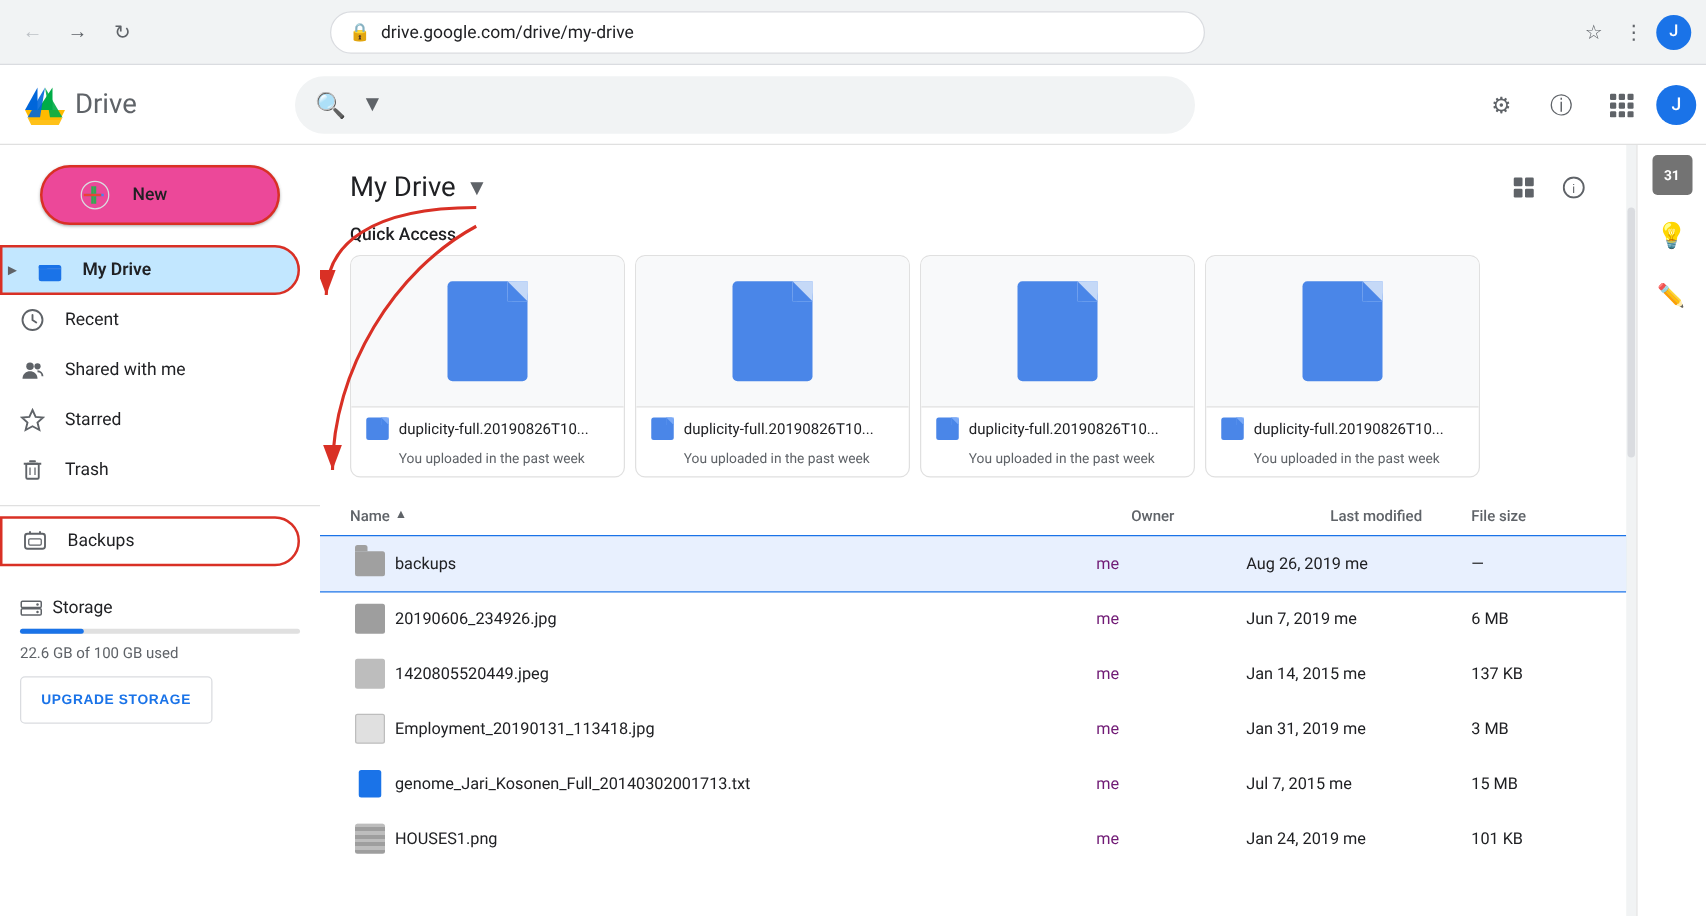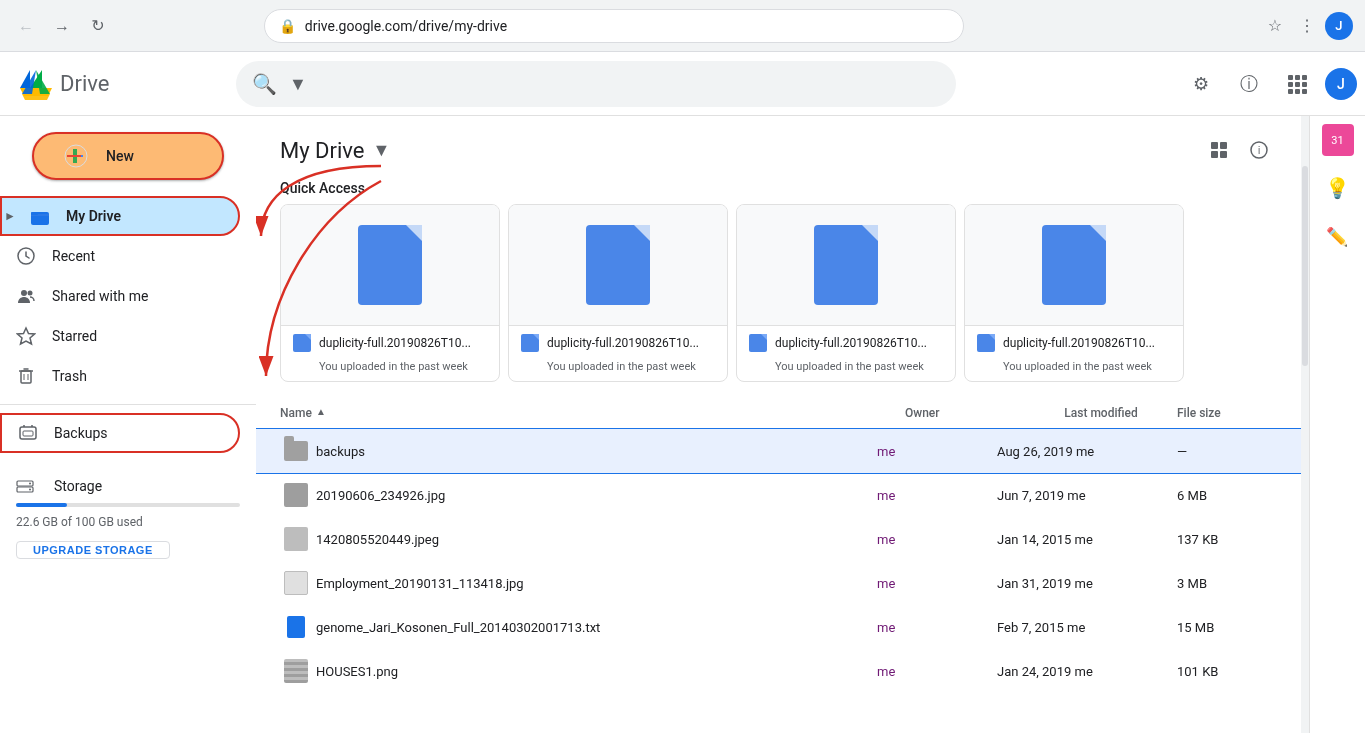--- a/index.html
+++ b/index.html
@@ -153,21 +153,21 @@
     
     .sidebar {
       width: 256px;
       min-width: 256px;
       padding: 8px 0;
       overflow-y: auto;
       border-right: none;
     }
     .new-btn {
       margin: 8px 16px 16px 16px;
-      background: #fdba74;
+      background: #ec4899;
       border: 1px solid #dadce0;
       border-radius: 24px;
       padding: 0 24px;
       height: 48px;
       display: flex;
       align-items: center;
       gap: 12px;
       cursor: pointer;
       font-size: 14px;
       color: #202124;
@@ -225,21 +225,21 @@
       background: #1a73e8;
       border-radius: 3px;
       height: 100%;
     }
     .storage-text {
       font-size: 12px;
       color: #5f6368;
     }
     .upgrade-btn {
       margin-top: 12px;
-      padding: 2px 16px;
+      padding: 12px 16px;
       border: 1px solid #dadce0;
       border-radius: 4px;
       background: #fff;
       font-size: 11px;
       font-weight: 600;
       color: #1a73e8;
       cursor: pointer;
       letter-spacing: 0.5px;
       text-transform: uppercase;
     }
@@ -613,21 +613,21 @@
           <svg width="20" height="20" viewBox="0 0 20 20">
               <rect x="2" y="4" width="16" height="12" rx="2" fill="none" stroke="#5f6368" stroke-width="1.5"></rect>
               <rect x="5" y="8" width="10" height="5" rx="1" fill="none" stroke="#5f6368" stroke-width="1"></rect>
               <path d="M6 4 V2 M14 4 V2" stroke="#5f6368" stroke-width="1.5"></path>
             </svg>
         </span>
         <span>Backups</span>
       </div>
 
       <div class="storage-section">
-        <div style="display:flex; align-items:center; gap:20px; margin-bottom:4px;">
+        <div style="display:flex; align-items:center; gap:8px; margin-bottom:4px;">
           <svg width="18" height="18" viewBox="0 0 18 18">
             <rect x="1" y="4" width="16" height="5" rx="1" fill="none" stroke="#5f6368" stroke-width="1.2"></rect>
             <rect x="1" y="10" width="16" height="5" rx="1" fill="none" stroke="#5f6368" stroke-width="1.2"></rect>
             <circle cx="14" cy="6.5" r="1" fill="#5f6368"></circle>
             <circle cx="14" cy="12.5" r="1" fill="#5f6368"></circle>
           </svg>
           <span class="storage-text" style="font-size:14px; color:#202124;">Storage</span>
         </div>
         <div class="storage-bar-bg">
           <div class="storage-bar-fill" style="width:22.6%"></div>
@@ -754,21 +754,21 @@
         <div class="file-row-modified">Jan 31, 2019  me</div>
         <div class="file-row-size">3 MB</div>
       </div>
 
       <div class="file-row">
         <div class="file-row-icon">
           <div class="img-box-doc" style="width:18px; height:22px; background:#1a73e8; border-radius:2px;"></div>
         </div>
         <div class="file-row-name">genome_Jari_Kosonen_Full_20140302001713.txt</div>
         <div class="file-row-owner">me</div>
-        <div class="file-row-modified">Feb 7, 2015  me</div>
+        <div class="file-row-modified">Jul 7, 2015  me</div>
         <div class="file-row-size">15 MB</div>
       </div>
 
       <div class="file-row">
         <div class="file-row-icon">
           <div class="img-box-stripe"></div>
         </div>
         <div class="file-row-name">HOUSES1.png</div>
         <div class="file-row-owner">me</div>
         <div class="file-row-modified">Jan 24, 2019  me</div>
@@ -791,19 +791,19 @@
           <path d="M 125 65 C 60 100 10 180 10 260" stroke="#d93025" stroke-width="2.5" fill="none" marker-end="url(#arrowhead)"></path>
         </svg>
       </div>
     </div>
 
     <div class="scrollbar-area">
       <div class="scrollbar-thumb"></div>
     </div>
 
     <div style="width:56px; background:#fff; border-left:1px solid #e0e0e0; display:flex; flex-direction:column; align-items:center; padding:8px 0; gap:16px;">
-      <div style="width:32px; height:32px; background:#ec4899; border-radius:4px; color:#fff; font-size:11px; font-weight:400; display:flex; align-items:center; justify-content:center; cursor:pointer;">31</div>
+      <div style="width:32px; height:32px; background:#737373; border-radius:4px; color:#fff; font-size:11px; font-weight:700; display:flex; align-items:center; justify-content:center; cursor:pointer;">31</div>
       <div style="width:32px; height:32px; display:flex; align-items:center; justify-content:center; cursor:pointer; color:#f9a825; font-size:20px;">💡</div>
       <div style="width:32px; height:32px; display:flex; align-items:center; justify-content:center; cursor:pointer; color:#1a73e8; font-size:18px;">✏️</div>
     </div>
 
   </div>
 </div>
 
 </body></html>

